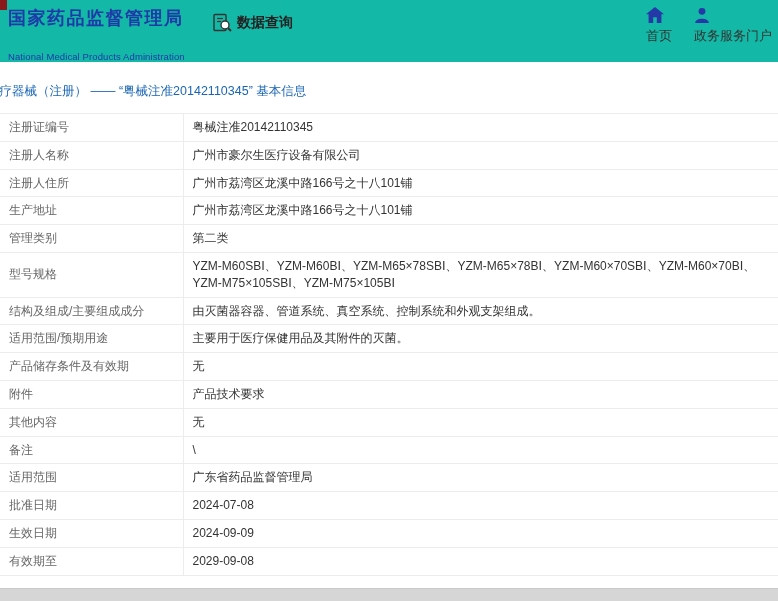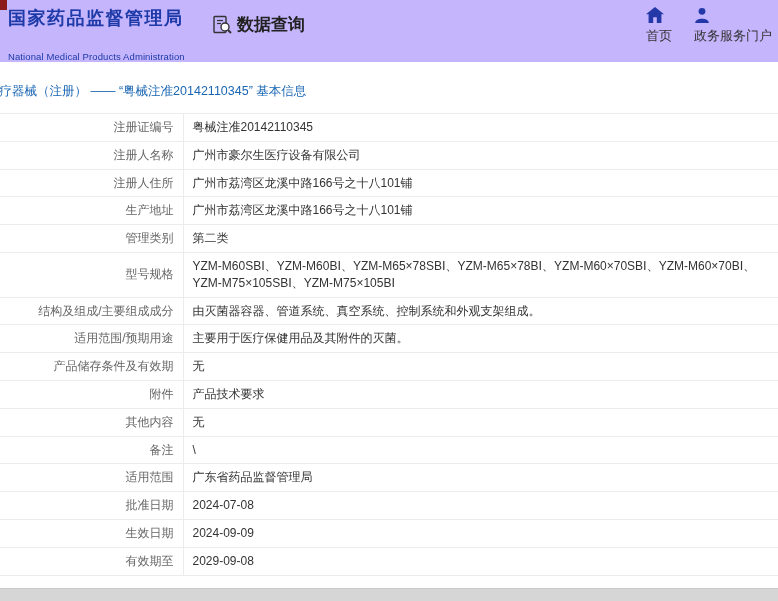--- a/index.html
+++ b/index.html
@@ -10,40 +10,40 @@
     --border:#ececec;
     --footer:#d6d6d6;
     --corner:#8b1a1a;
   }
   *{margin:0;padding:0;box-sizing:border-box;}
   html,body{background:#ffffff;}
   body{font-family:"Liberation Sans","DejaVu Sans",sans-serif;}
   .page{position:relative;width:778px;height:601px;background:#ffffff;overflow:hidden;}
 
   
-  .header{position:relative;height:62px;background:#c4b5fd;}
+  .header{position:relative;height:62px;background:#14b8a6;}
   .corner-mark{position:absolute;left:0;top:0;width:7px;height:10px;background:var(--corner);}
   .logo{position:absolute;left:8px;top:6px;color:var(--accent);cursor:pointer;}
   .logo-title{font-size:18px;font-weight:bold;letter-spacing:1.5px;}
   .logo-sub{font-size:9.5px;margin-top:21px;letter-spacing:0.1px;}
-  .query{position:absolute;left:212px;top:13px;display:flex;align-items:center;gap:5px;color:#222;font-size:17px;font-weight:bold;cursor:pointer;}
+  .query{position:absolute;left:212px;top:13px;display:flex;align-items:center;gap:5px;color:#222;font-size:14px;font-weight:bold;cursor:pointer;}
   .query .icon{display:inline-flex;}
   .nav-item{position:absolute;top:7px;text-align:left;color:#333;font-size:13px;cursor:pointer;}
   .nav-item .icon{display:block;height:17px;}
   .nav-label{margin-top:3px;white-space:nowrap;}
   .nav-home{left:646px;width:32px;}
   .nav-portal{left:694px;width:68px;}
 
   
   .breadcrumb{margin:21px 0 0 -13px;padding-bottom:13px;color:var(--link);font-size:12.5px;white-space:nowrap;}
 
   
   .info-table{width:100%;border-collapse:collapse;border-top:1px solid var(--border);}
   .info-table td{border-bottom:1px solid var(--border);font-size:12px;line-height:1.4;padding:5px 9px;color:var(--text);vertical-align:middle;}
-  .info-table td.label{width:183px;text-align:right;color:var(--label);border-right:1px solid var(--border);white-space:nowrap;}
+  .info-table td.label{width:183px;text-align:left;color:var(--label);border-right:1px solid var(--border);white-space:nowrap;}
   .info-table td.value{}
 
   
   .footer-bar{position:absolute;left:0;right:0;bottom:0;height:13px;background:var(--footer);border-top:1px solid #c9c9c9;}
 </style>
 </head>
 <body>
 
 <div class="page">
 

